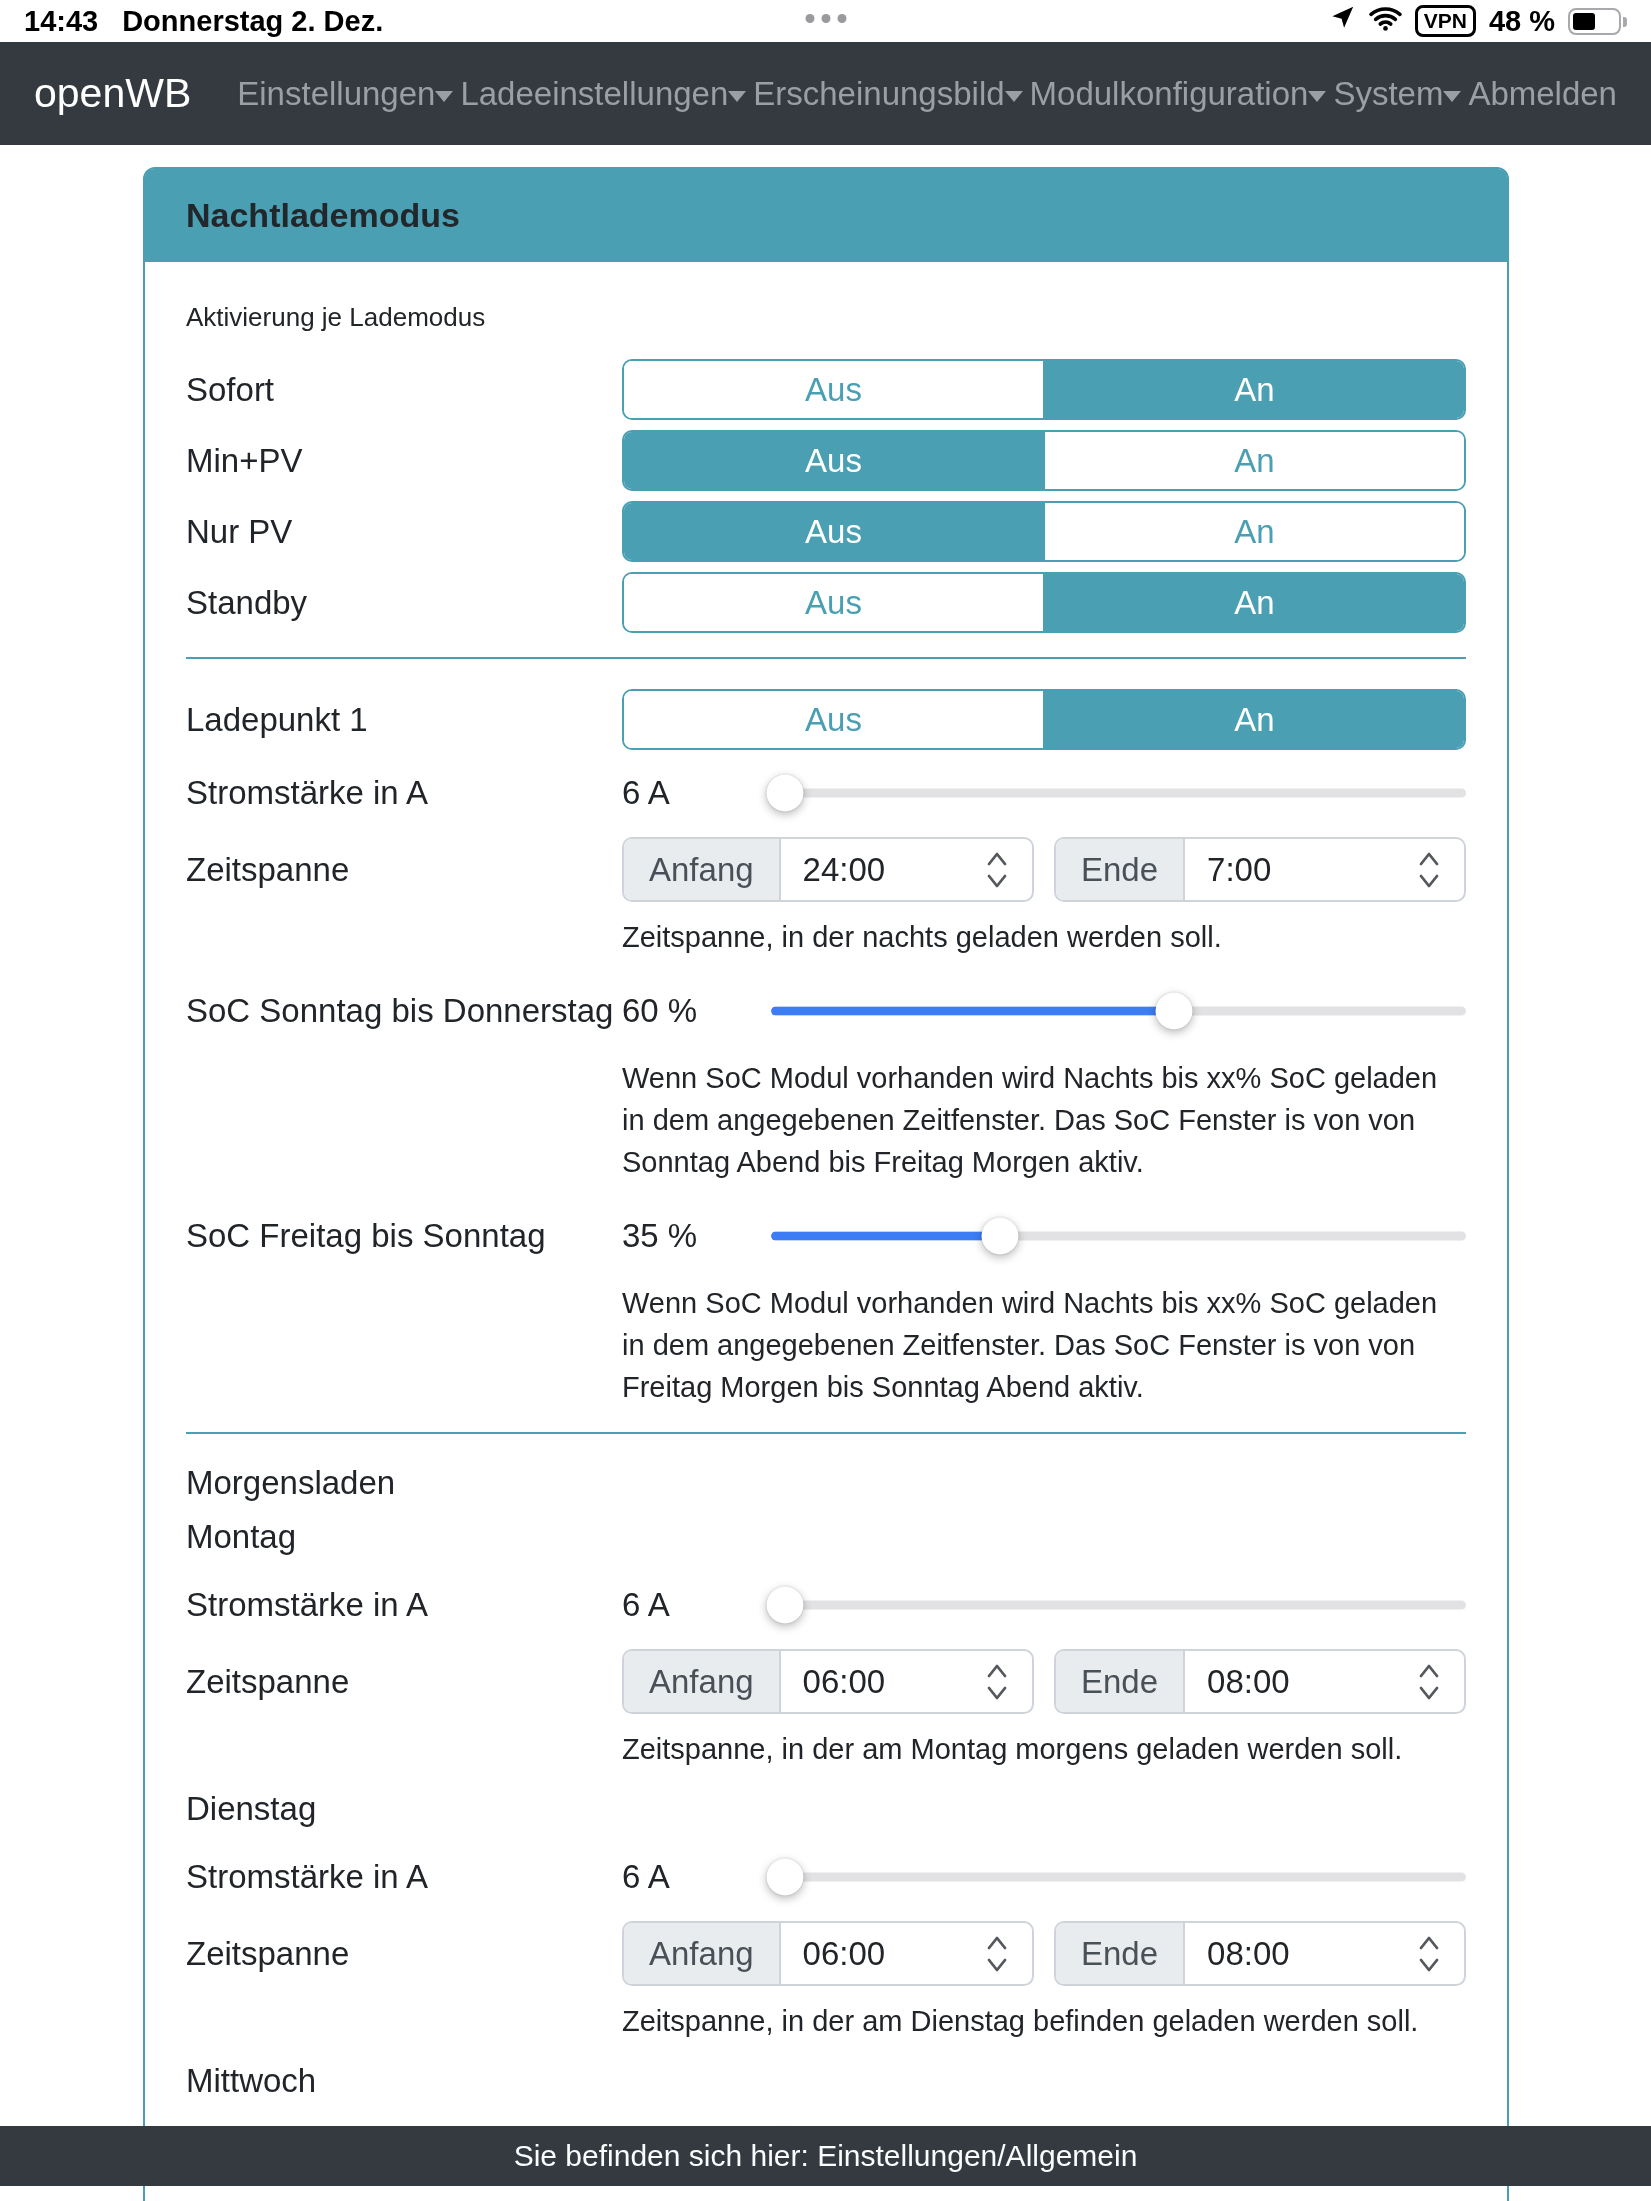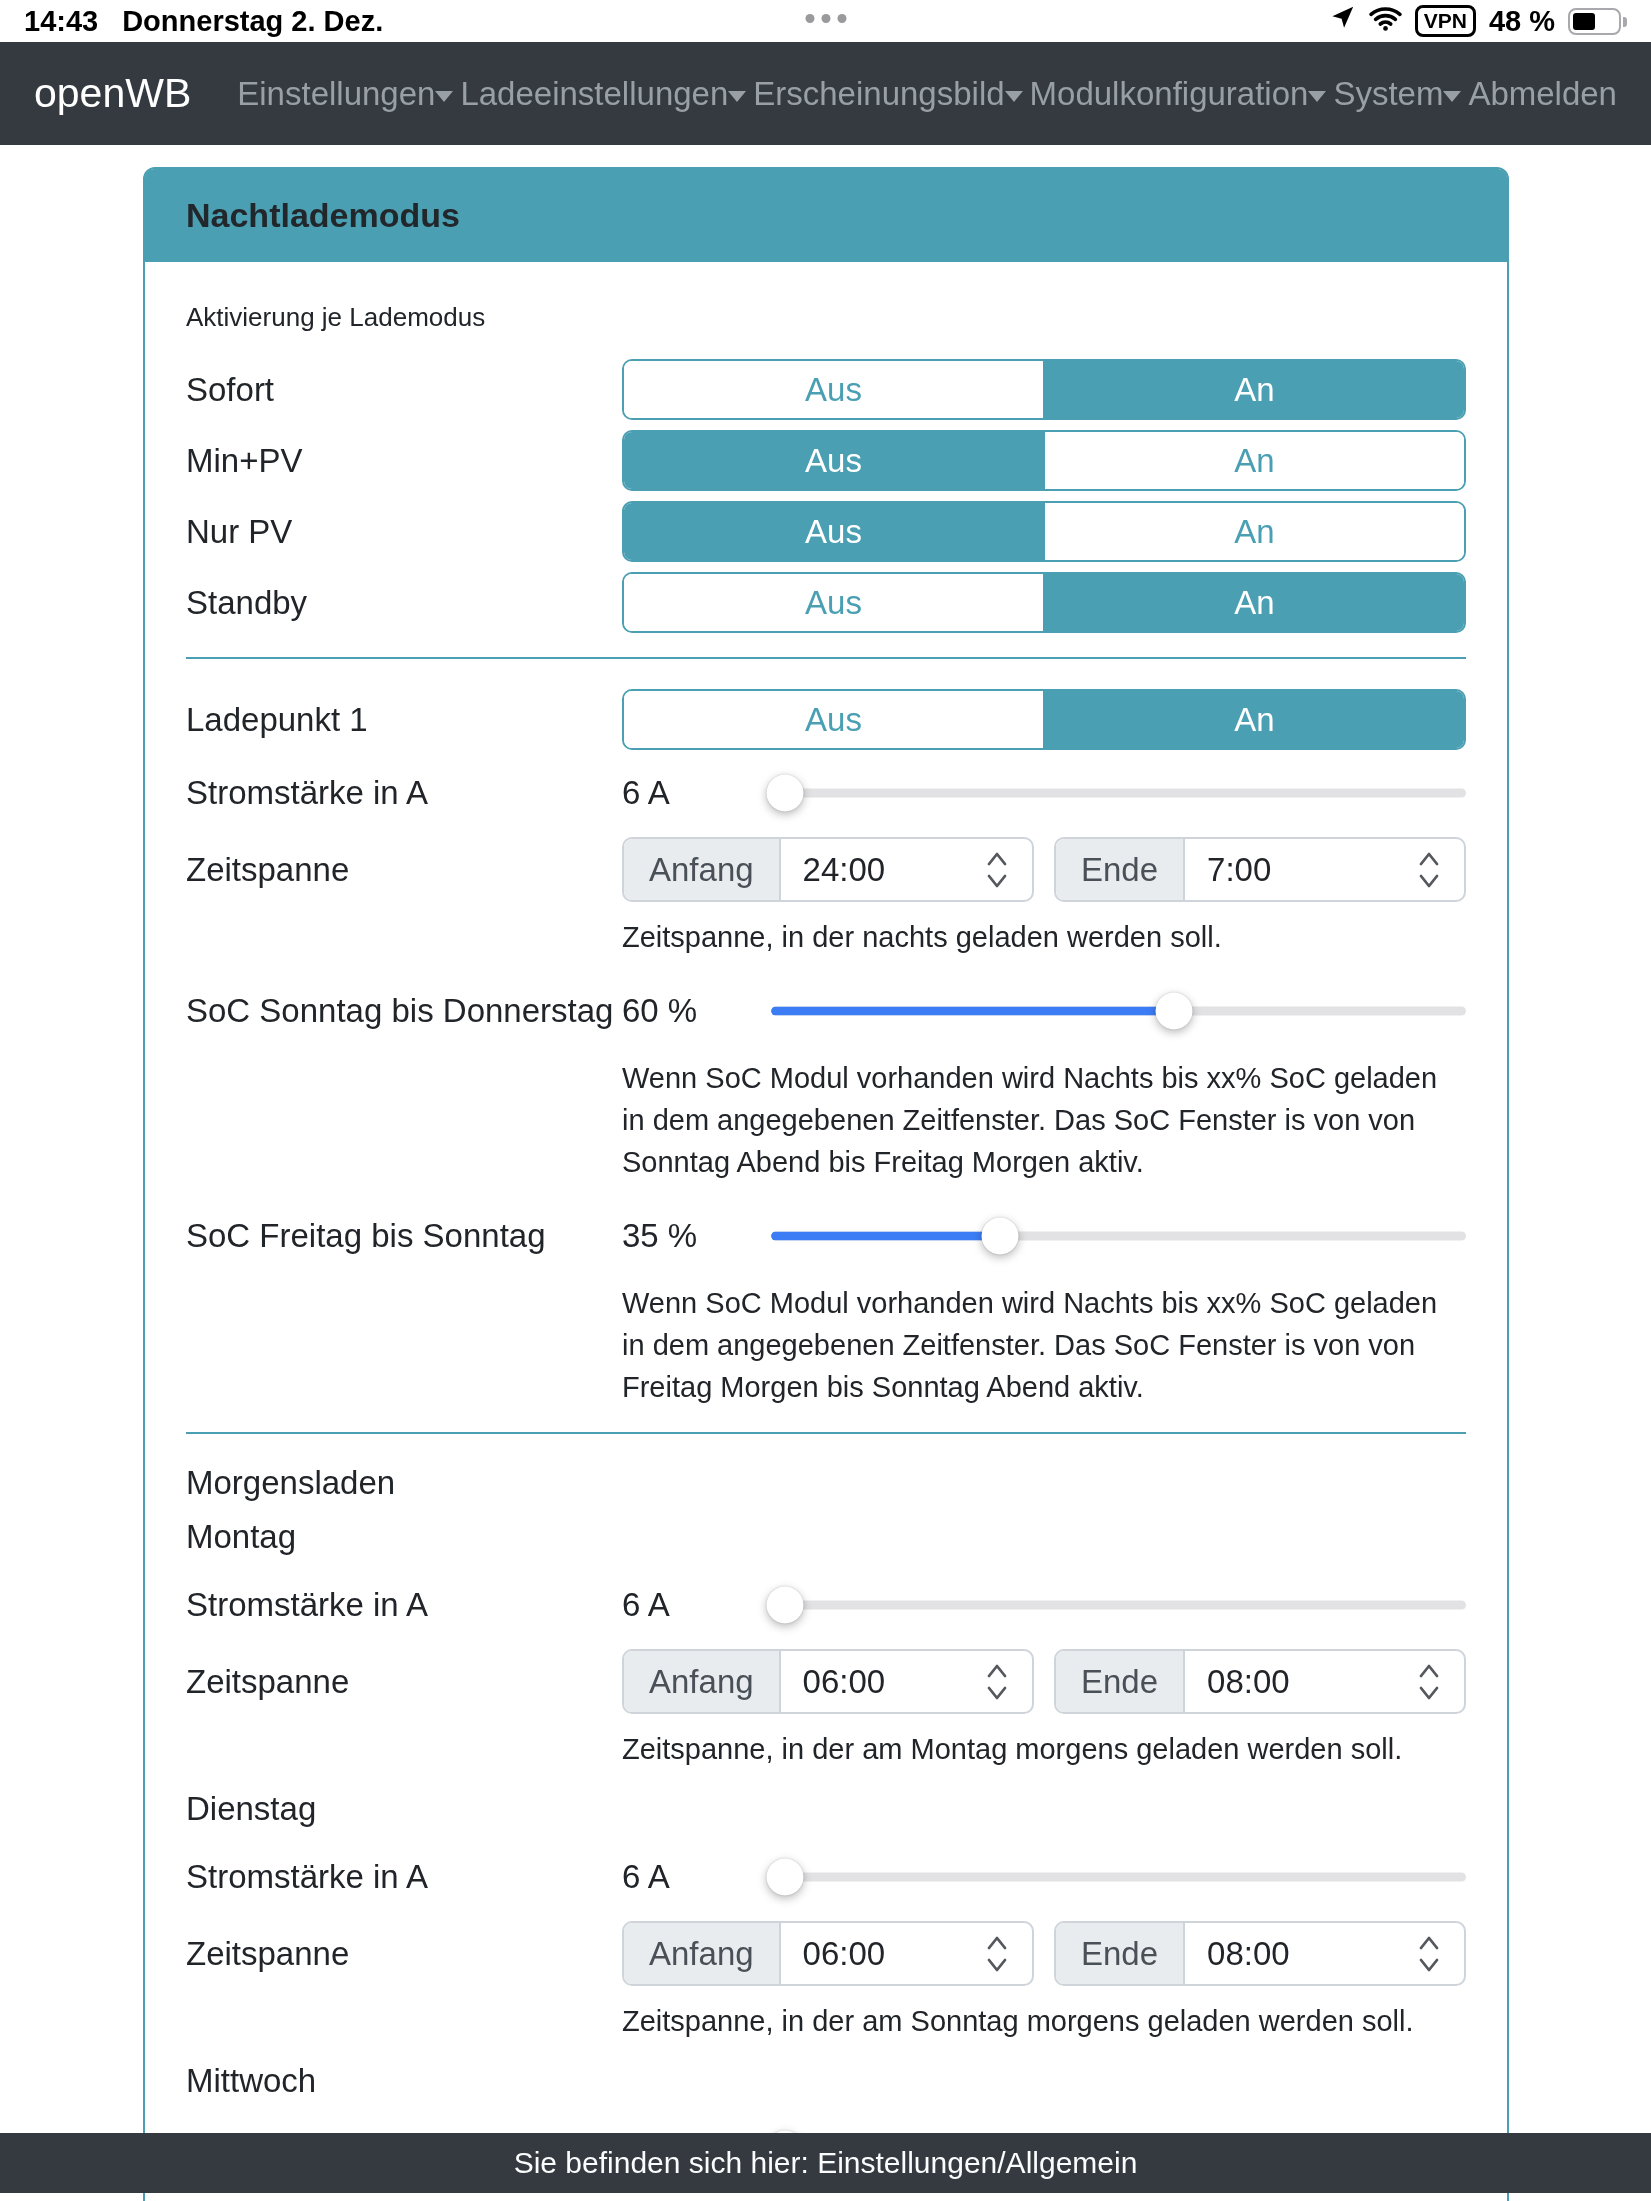--- a/index.html
+++ b/index.html
@@ -60,21 +60,21 @@
   
   .zeit-row .control { gap:20px; }
   .igroup { flex:1; max-width:416px; height:65px; border:2px solid #ced4da; border-radius:10px; display:flex; overflow:hidden; background:#fff; }
   .iprepend { background:#e9ecef; color:#495057; font-size:33px; display:flex; align-items:center; padding:0 25px; border-right:2px solid #ced4da; }
   .ifield { flex:1; display:flex; align-items:center; justify-content:space-between; padding:0 22px; font-size:33px; color:#212529; cursor:text; }
   .stepper { flex-shrink:0; }
 
   .help { margin:14px 0 20px 436px; font-size:29px; line-height:1.45; color:#212529; max-width:871px; }
 
   
-  .footer { position:absolute; left:0; right:0; bottom:9px; height:60px; background:#343a40; color:#fbfcfd; display:flex; align-items:center; justify-content:center; font-size:30px; z-index:5; }
+  .footer { position:absolute; left:0; right:0; bottom:16px; height:60px; background:#343a40; color:#fbfcfd; display:flex; align-items:center; justify-content:center; font-size:30px; z-index:5; }
 </style>
 </head>
 <body>
 
 <div class="screen">
 
   <div class="status-bar">
     <div class="status-left">
       <span>14:43</span>
       <span>Donnerstag 2. Dez.</span>
@@ -336,21 +336,21 @@
             <span class="ifield">
               <span>08:00</span>
               <svg class="stepper" width="26" height="46" viewBox="0 0 26 46" fill="none" stroke="#55595e" stroke-width="2.8" stroke-linecap="round" stroke-linejoin="round">
                   <path d="M5 17 L13 7 L21 17"></path>
                   <path d="M5 29 L13 39 L21 29"></path>
                 </svg>
             </span>
           </div>
         </div>
       </div>
-      <p class="help">Zeitspanne, in der am Sonntag morgens geladen werden soll.</p>
+      <p class="help">Zeitspanne, in der am Dienstag befinden geladen werden soll.</p>
 
       <div class="text-row">Mittwoch</div>
       <div class="row slider-row">
         <span class="label">Stromstärke in A</span>
         <div class="control">
           <span class="value">6 A</span>
           <div class="slider">
             <div class="track">
                 <div class="fill" style="width: 0%;"></div>
               </div>

